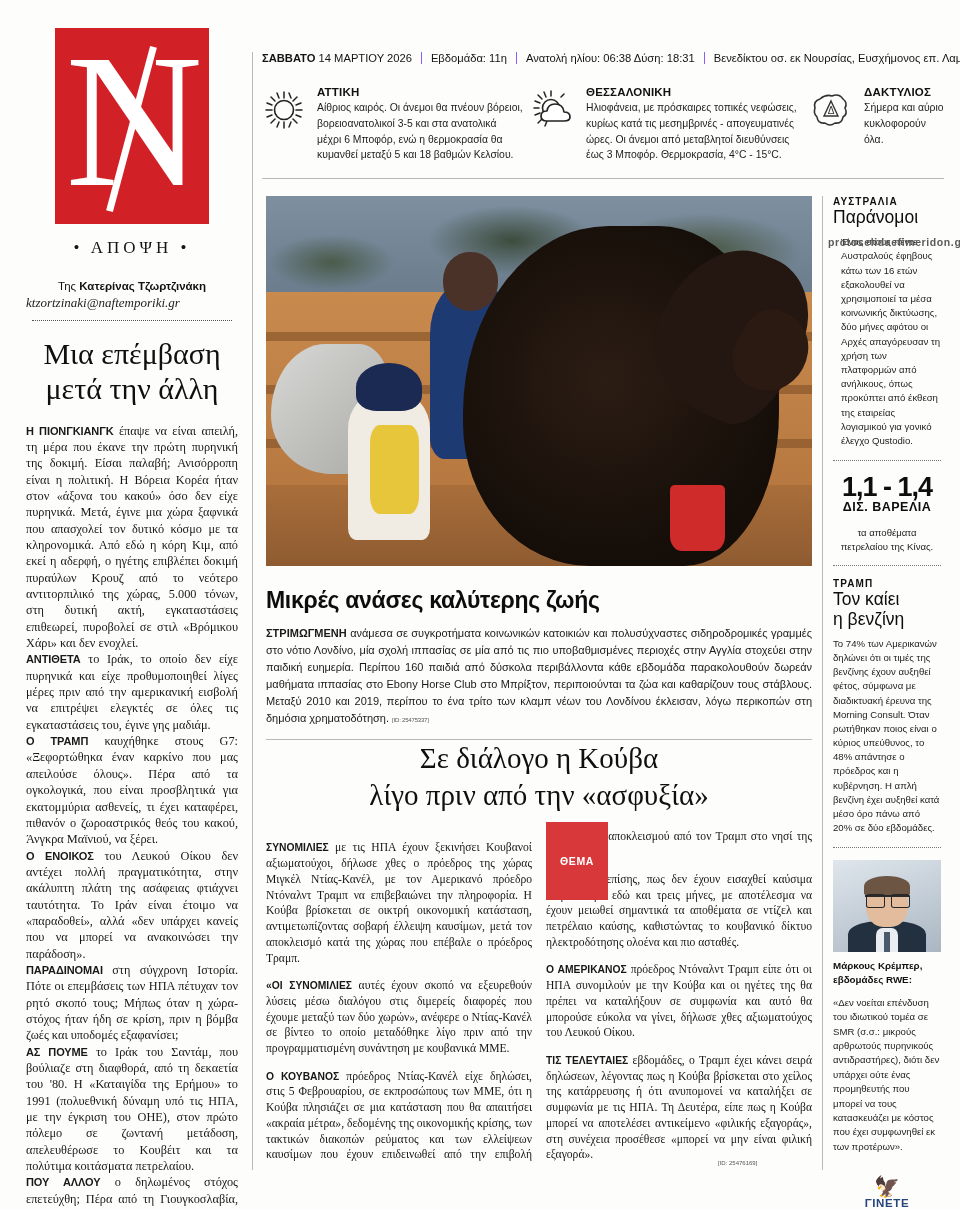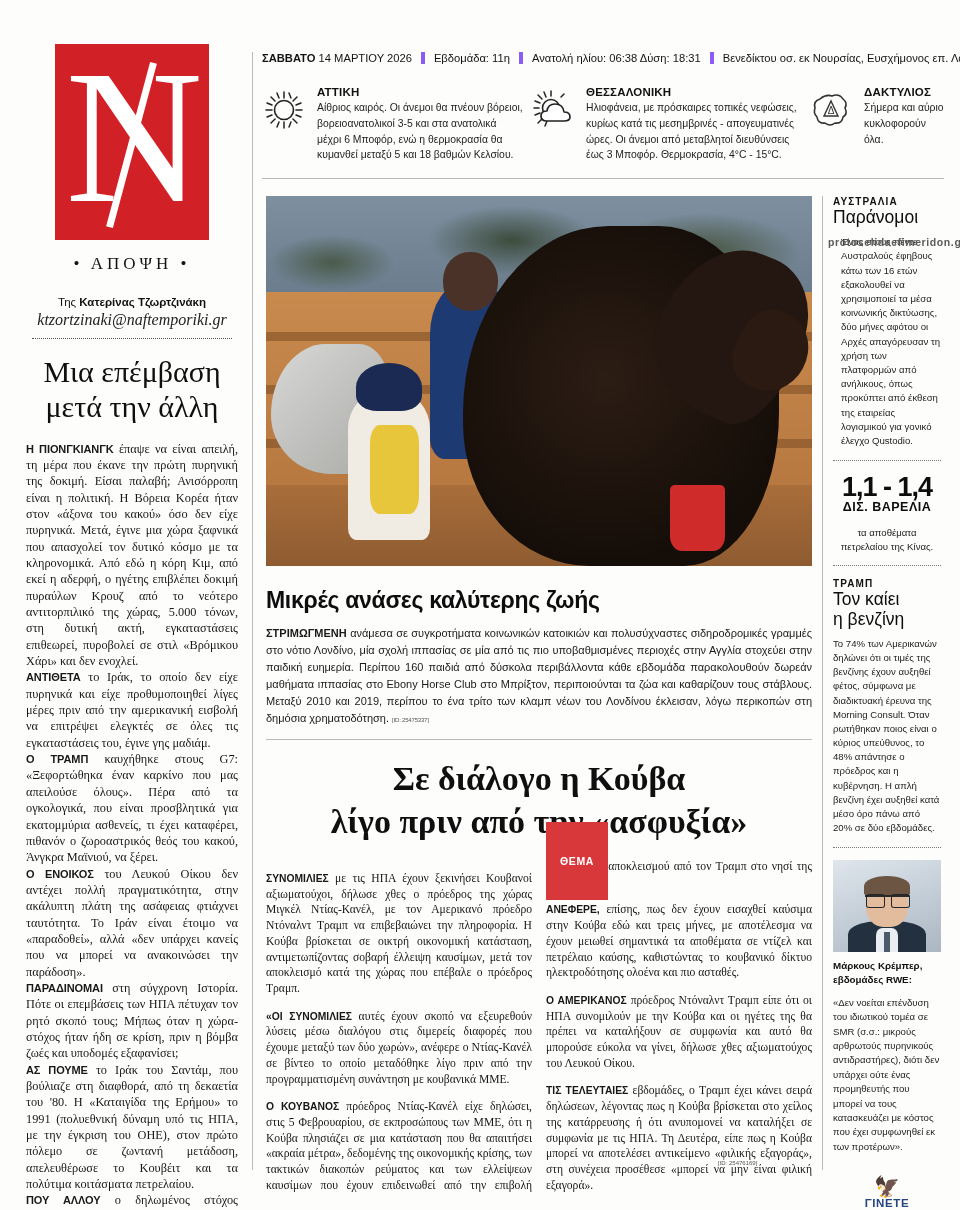--- a/index.html
+++ b/index.html
@@ -18,21 +18,21 @@
   .page {
     position: absolute;
     inset: 0;
     background: #fdfdfb;
   }
 
   
   .left-col {
     position: absolute;
     left: 26px;
-    top: 44px;
+    top: 28px;
     width: 212px;
     height: 1130px;
   }
   .logo-box {
     width: 154px;
     height: 196px;
     margin: 0 auto;
     background: #d22027;
     display: flex;
     align-items: center;
@@ -66,24 +66,23 @@
     color: #141414;
   }
   .byline {
     text-align: center;
     margin-top: 22px;
     font-size: 11.5px;
     color: #111;
   }
   .byline b { font-weight: 700; }
   .byline-mail {
-    text-align: center;
     font-family: "Liberation Serif", serif;
     font-style: italic;
-    font-size: 16px;
+    font-size: 13px;
     margin-top: 3px;
     color: #222;
   }
   .dot-rule {
     border-top: 1.5px dotted #555;
     margin: 9px 6px 0 6px;
   }
   .opinion-title {
     font-family: "Liberation Serif", serif;
     font-size: 30px;
@@ -129,21 +128,21 @@
   }
   .dateline {
     display: flex;
     align-items: center;
     gap: 0px;
     color: #141414;
     padding-bottom: 6px;
   }
   .dateline .seg {
     padding: 0 9px;
-    border-right: 4px solid #8b5cf6;
+    border-right: 1px solid #8b5cf6;
     white-space: nowrap;
     font-size: 11.2px;
   }
   .dateline .seg:first-child { padding-left: 0; }
   .dateline .seg:last-child { border-right: none; }
   .dateline b { font-weight: 700; }
 
   .weatherrow {
     display: flex;
     margin-top: 16px;
@@ -296,26 +295,25 @@
     color: #1a1a1a;
   }
   .center-lede b { font-weight: 700; }
 
   .center-rule {
     border-top: 1px solid #b9b9b9;
     margin-top: 12px;
   }
   .main-title {
     font-family: "Liberation Serif", serif;
-    font-size: 34px;
+    font-size: 29px;
     line-height: 1.25;
     text-align: center;
-    margin-top: 18px;
     color: #0f0f0f;
-    font-weight: 700;
+    font-weight: 400;
   }
   .twocol {
     margin-top: 16px;
     column-count: 2;
     column-gap: 14px;
     font-family: "Liberation Serif", serif;
     font-size: 11.6px;
     line-height: 1.36;
     text-align: justify;
     color: #171717;

